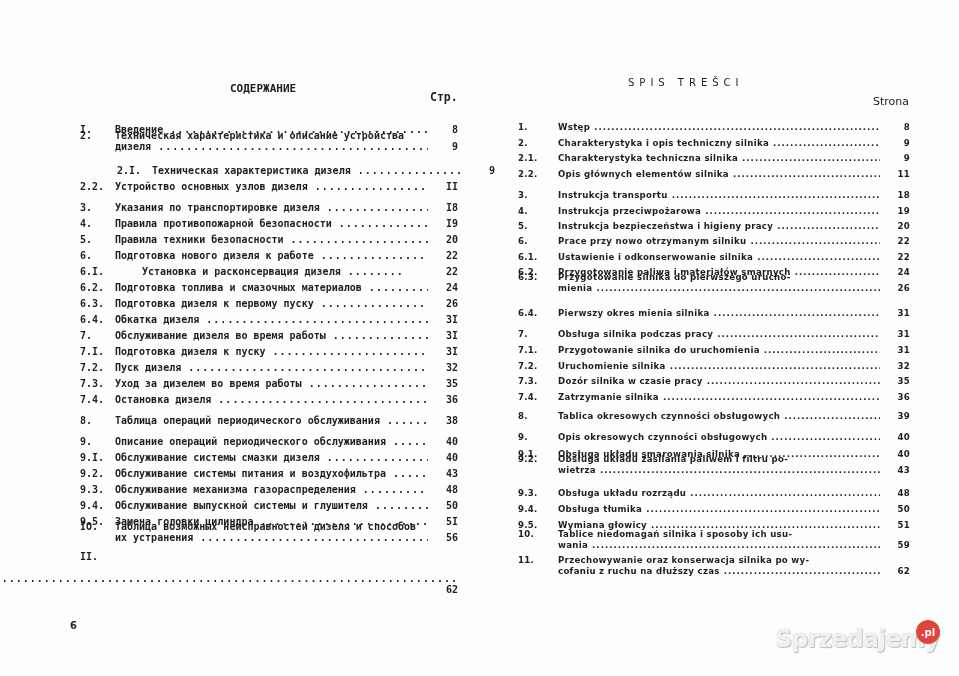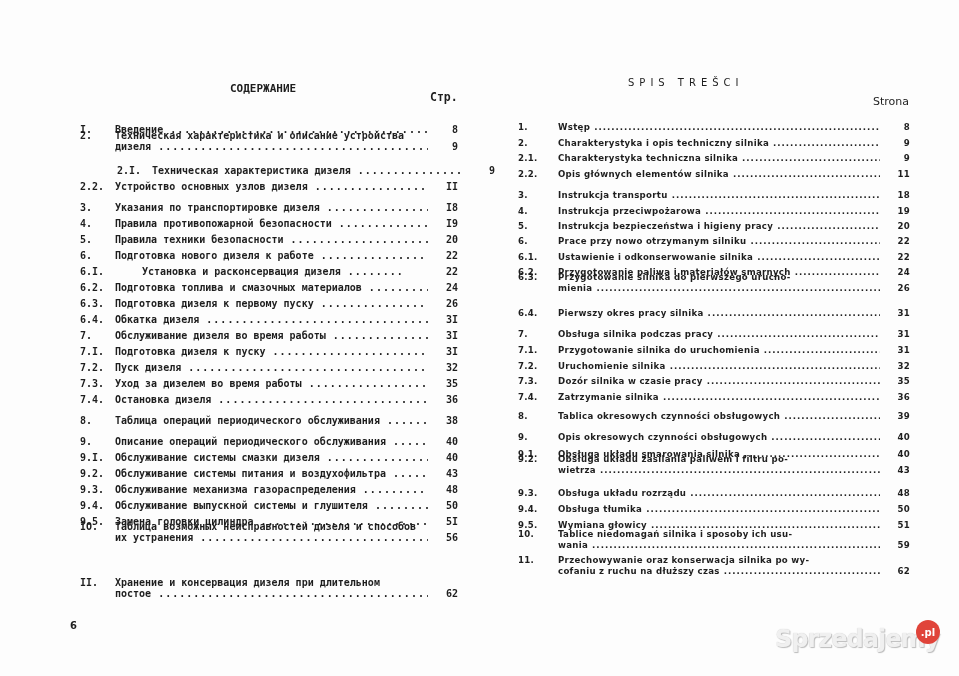--- a/index.html
+++ b/index.html
@@ -218,21 +218,21 @@
         <span class="pg">5I</span>
       </div>
       <div class="row" style="top: 521px;">
         <span class="num" style="align-self: flex-start;">IO.</span>
         <span class="text">
           <span class="line">Таблица возможных неисправностей дизеля и способов</span>
           <span class="line last">их устранения</span>
         </span>
         <span class="pg">56</span>
       </div>
-      <div class="row" style="top: 577px;">
+      <div class="row" style="top: 551px; flex-direction: column;">
         <span class="num" style="align-self: flex-start;">II.</span>
         <span class="text">
           <span class="line">Хранение и консервация дизеля при длительном</span>
           <span class="line last">постое</span>
         </span>
         <span class="pg">62</span>
       </div>
     </div>
   <div class="footer-num">6</div>
 </div>
@@ -315,21 +315,21 @@
         <span class="num" style="align-self: flex-start;">6.3.</span>
         <span class="text">
           <span class="line">Przygotowanie silnika do pierwszego urucho-</span>
           <span class="line last">mienia</span>
         </span>
         <span class="pg">26</span>
       </div>
       <div class="row" style="top: 308px;">
         <span class="num">6.4.</span>
         <span class="text">
-          <span class="line last">Pierwszy okres pracy silnika</span>
+          <span class="line last">Pierwszy okres mienia silnika</span>
         </span>
         <span class="pg">31</span>
       </div>
       <div class="row" style="top: 329px;">
         <span class="num">7.</span>
         <span class="text">
           <span class="line last">Obsługa silnika podczas pracy</span>
         </span>
         <span class="pg">31</span>
       </div>

